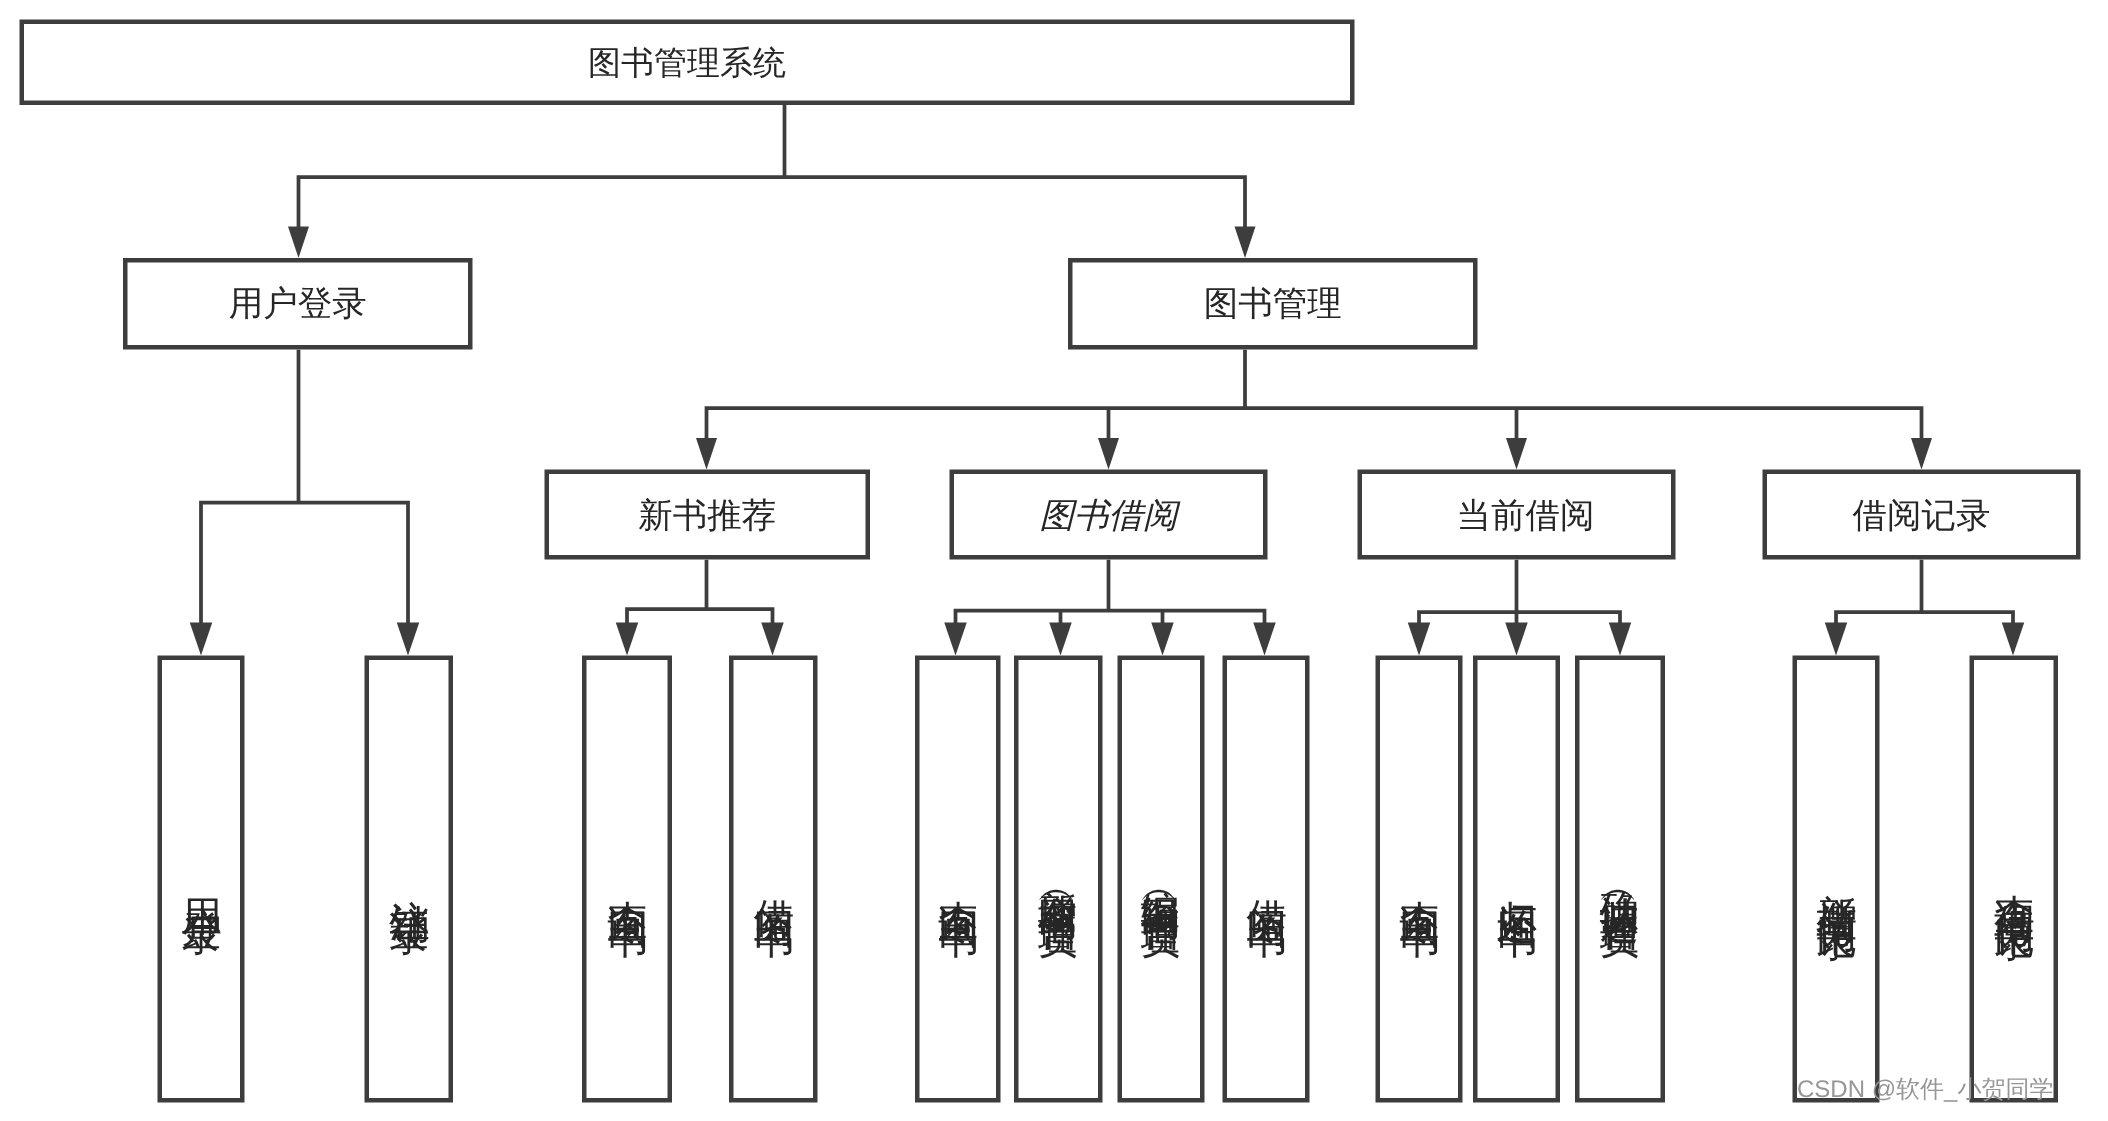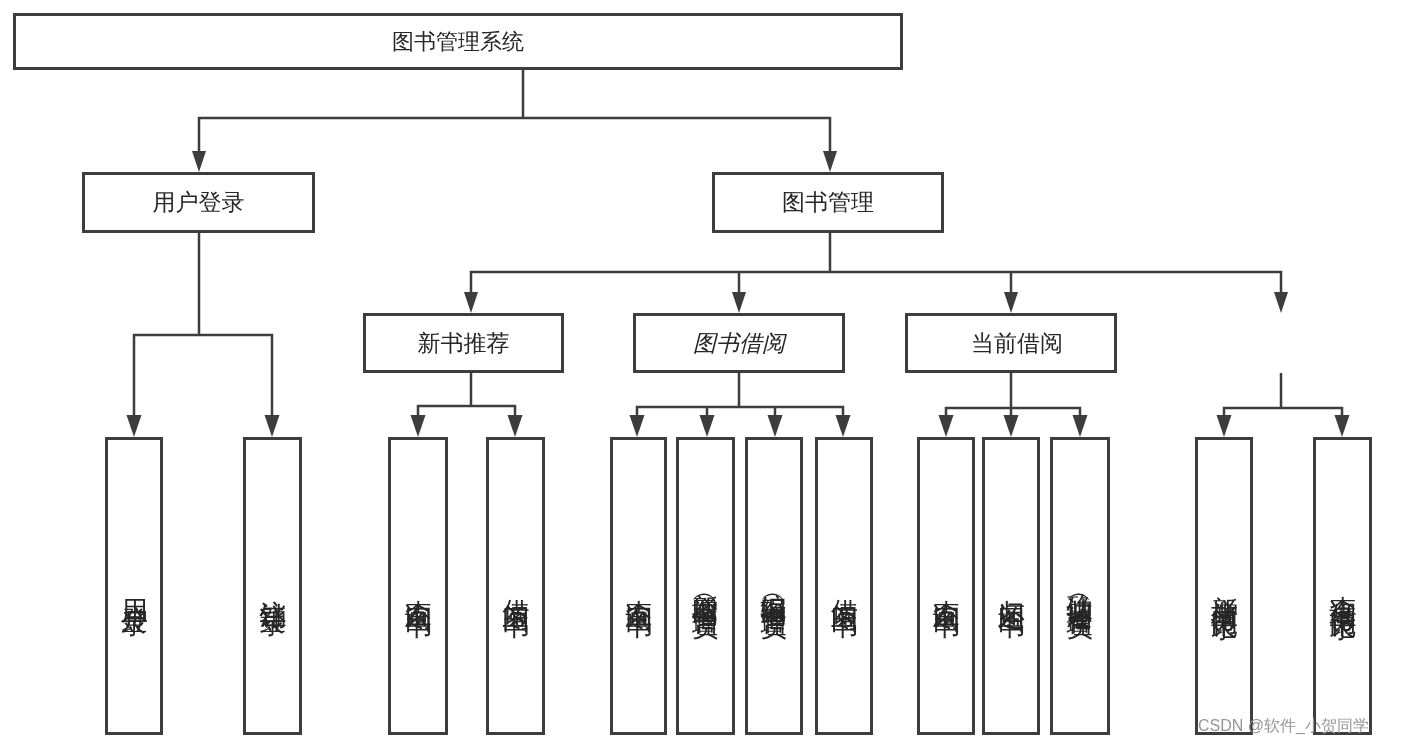--- a/index.html
+++ b/index.html
@@ -31,23 +31,23 @@
     letter-spacing:4px;
     line-height:1;
     white-space:nowrap;
   }
   .len9 .vlabel{font-size:26px;letter-spacing:3px;}
   .len6 .vlabel{font-size:27px;letter-spacing:4px;}
   
   .root      {left:13px;  top:13px;  width:890px; height:57px;}
   .l2        {top:172px;  height:61px;}
   .n-user    {left:82px;  width:233px;}
-  .n-book    {left:712px; width:232px;}
+  .n-book    {left:712px; width:273px;}
   .l3        {top:313px;  height:60px;}
-  .n-new     {left:363px; width:201px;}
+  .n-new     {left:363px; width:217px;}
   .n-borrow  {left:633px; width:212px;font-style:italic;}
   .n-current {left:905px; width:212px;padding-left:12px;}
   .n-records {left:1175px;width:212px;}
   .f-ua{left:105px;width:58px;}
   .f-ub{left:243px;width:59px;}
   .f-ba{left:388px;width:60px;}
   .f-bb{left:486px;width:59px;}
   .f-ca{left:610px;width:57px;}
   .f-cb{left:676px;width:59px;}
   .f-cc{left:745px;width:58px;}
@@ -136,20 +136,23 @@
 
   <div class="node l3 n-new">
     <span class="hlabel">新书推荐</span>
   </div>
   <div class="node l3 n-borrow">
     <span class="hlabel">图书借阅</span>
   </div>
   <div class="node l3 n-current">
     <span class="hlabel">当前借阅</span>
   </div>
+  <div class="node l3 n-records">
+    <span class="hlabel">借阅记录</span>
+  </div>
 
   <div class="node leaf f-ua len4">
     <span class="vlabel">用户登录</span>
   </div>
   <div class="node leaf f-ub len4">
     <span class="vlabel">注销登录</span>
   </div>
 
   <div class="node leaf f-ba len4">
     <span class="vlabel">查询图书</span>

